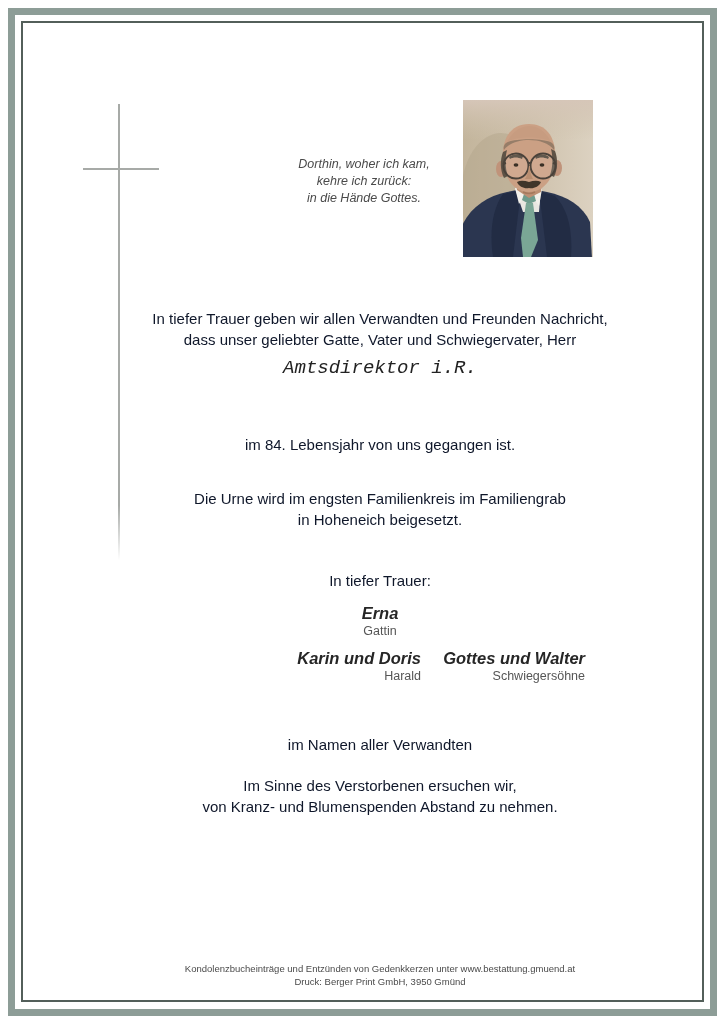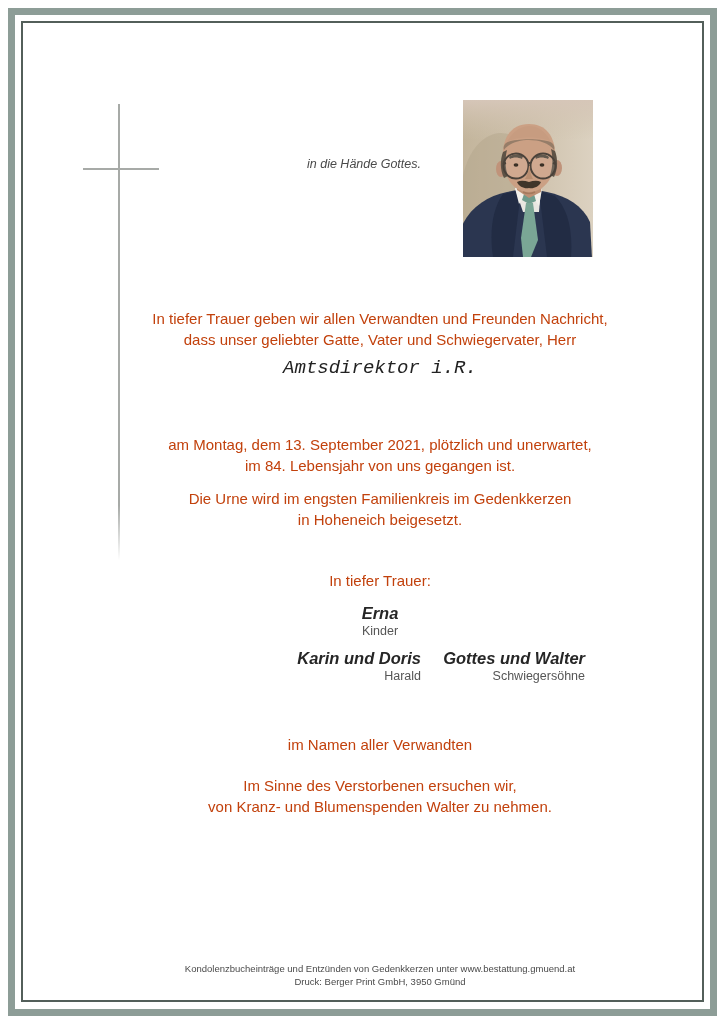--- a/index.html
+++ b/index.html
@@ -59,21 +59,21 @@
     overflow: hidden;
   }
   .photo svg { display: block; }
   
   .block {
     position: absolute;
     left: 130px;
     width: 500px;
     text-align: center;
   }
-  .body-text { font-size: 15px; line-height: 21px; color: #c2410c; }
+  .body-text { font-size: 15px; line-height: 21px; color: #0f172a; }
   .announce   { top: 308px; }
   .name-block { top: 356px; }
   .deceased-name {
     font-family: "Liberation Serif", serif;
     font-size: 40px;
     font-weight: 400;
     line-height: 44px;
     color: #1d1d1d;
     letter-spacing: 0.5px;
   }
@@ -110,20 +110,22 @@
 
   <div class="frame-band"></div>
   <div class="frame-inner"></div>
 
   <div>
     <div class="cross-v"></div>
     <div class="cross-h"></div>
   </div>
 
   <div class="quote">
+    <div>Dorthin, woher ich kam,</div>
+    <div>kehre ich zurück:</div>
     <div>in die Hände Gottes.</div>
   </div>
 
   <div class="photo">
     <svg width="130" height="157" viewBox="0 0 130 157" xmlns="http://www.w3.org/2000/svg">
       <defs>
         <linearGradient id="bg" x1="0" y1="0" x2="1" y2="0">
           <stop offset="0" stop-color="#c3b59c"></stop>
           <stop offset="0.55" stop-color="#cfc2ad"></stop>
           <stop offset="1" stop-color="#dcd2c1"></stop>
@@ -182,52 +184,51 @@
   <div class="block announce body-text">
     <div>In tiefer Trauer geben wir allen Verwandten und Freunden Nachricht,</div>
     <div>dass unser geliebter Gatte, Vater und Schwiegervater, Herr</div>
   </div>
 
   <div class="block name-block">
     <div class="deceased-title">Amtsdirektor i.R.</div>
   </div>
 
   <div class="block death-info body-text">
-    <div>am Montag, dem 13. September 2021, plötzlich und unerwartet,</div>
     <div>im 84. Lebensjahr von uns gegangen ist.</div>
   </div>
 
   <div class="block burial-info body-text">
-    <div>Die Urne wird im engsten Familienkreis im Gedenkkerzen</div>
+    <div>Die Urne wird im engsten Familienkreis im Familiengrab</div>
     <div>in Hoheneich beigesetzt.</div>
   </div>
 
   <div class="block trauer-heading body-text">In tiefer Trauer:</div>
 
   <div class="block primary-mourner">
     <div class="mourner-name">Erna</div>
-    <div class="mourner-relation">Kinder</div>
+    <div class="mourner-relation">Gattin</div>
   </div>
 
   <div class="block columns">
     <div class="col col-left">
       <div class="mourner-name">Karin und Doris</div>
       <div class="mourner-relation">Harald</div>
     </div>
     <div class="col col-right">
       <div class="mourner-name">Gottes und Walter</div>
       <div class="mourner-relation">Schwiegersöhne</div>
     </div>
   </div>
 
   <div class="block closing body-text">im Namen aller Verwandten</div>
 
   <div class="block request body-text">
     <div>Im Sinne des Verstorbenen ersuchen wir,</div>
-    <div>von Kranz- und Blumenspenden Walter zu nehmen.</div>
+    <div>von Kranz- und Blumenspenden Abstand zu nehmen.</div>
   </div>
 
   <div class="block footer">
     <div>Kondolenzbucheinträge und Entzünden von Gedenkkerzen unter www.bestattung.gmuend.at</div>
     <div>Druck: Berger Print GmbH, 3950 Gmünd</div>
   </div>
 
 </div>
 
 </body></html>

